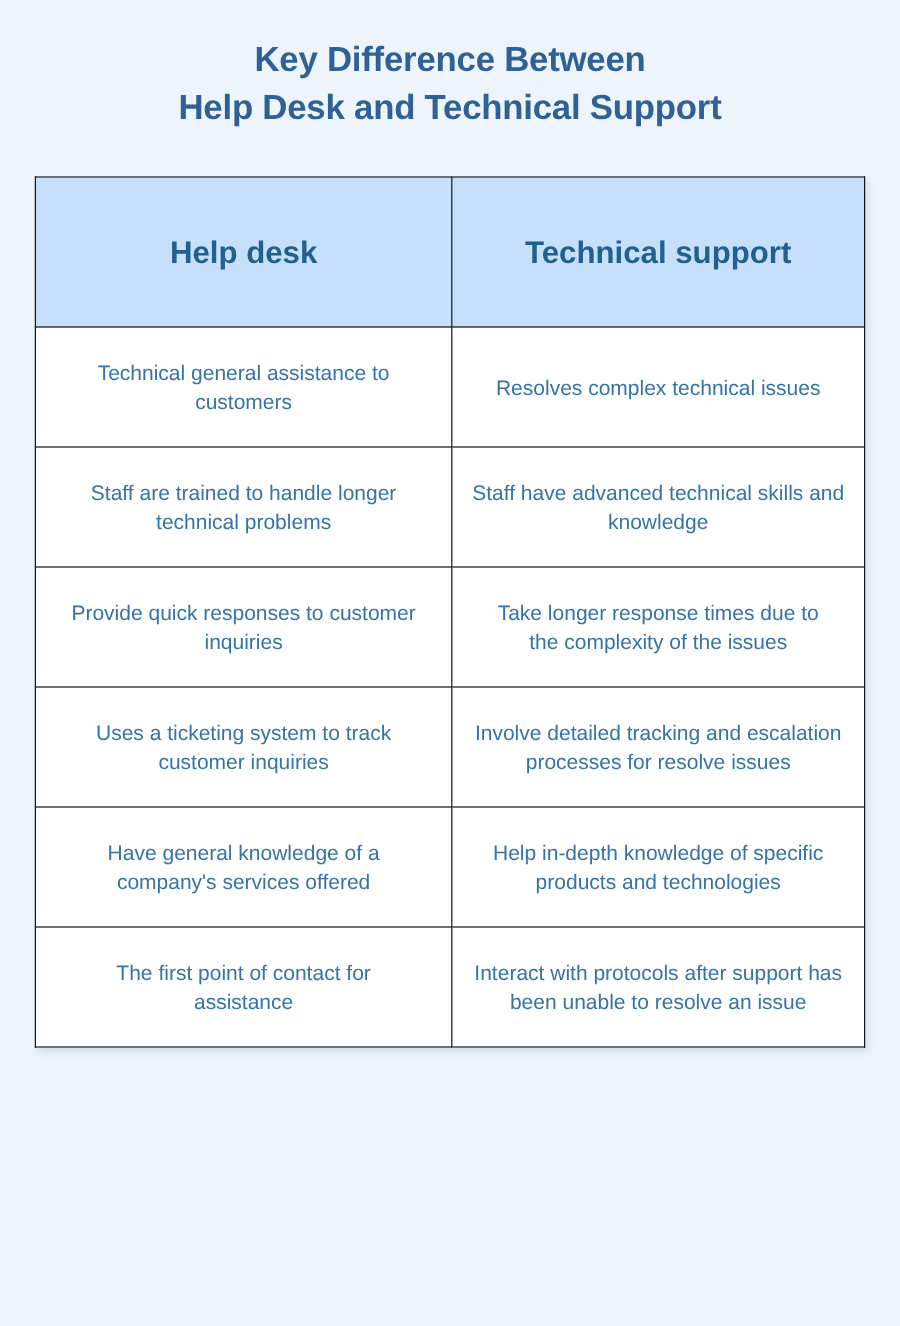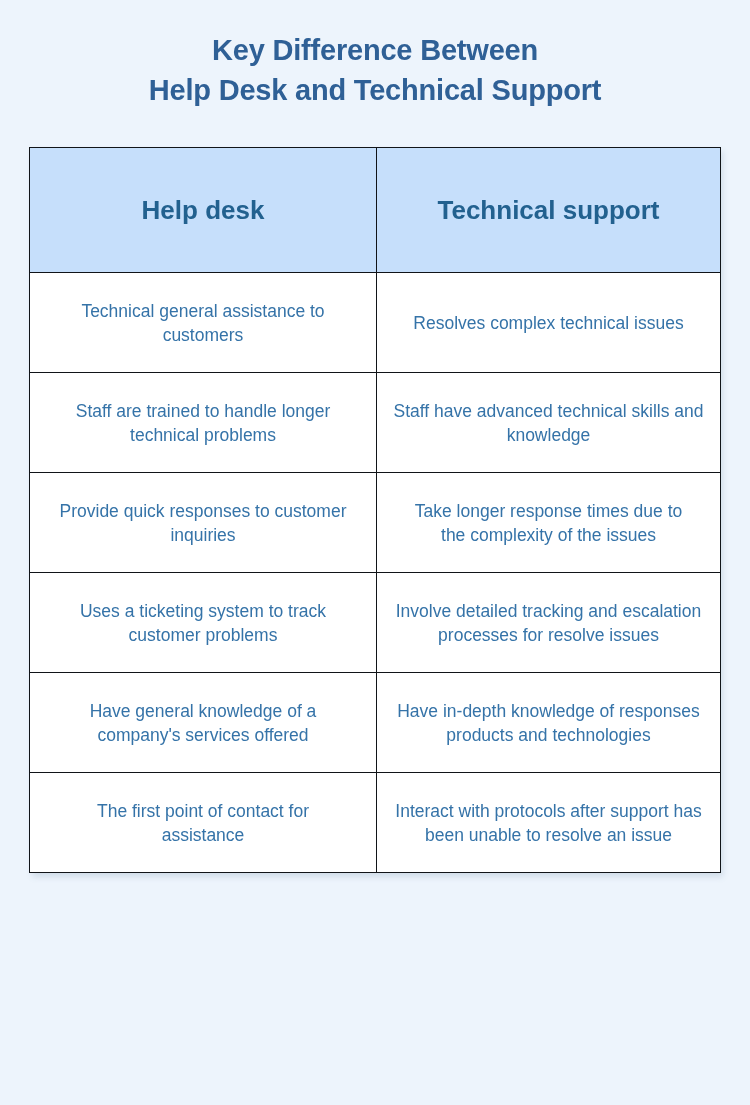--- a/index.html
+++ b/index.html
@@ -112,26 +112,26 @@
         </tr>
         <tr>
           <td>Staff are trained to handle longer technical problems</td>
           <td>Staff have advanced technical skills and knowledge</td>
         </tr>
         <tr>
           <td class="wide-pad">Provide quick responses to customer inquiries</td>
           <td class="wide-pad">Take longer response times due to the complexity of the issues</td>
         </tr>
         <tr>
-          <td class="wide-pad">Uses a ticketing system to track customer problems</td>
+          <td class="wide-pad">Uses a ticketing system to track customer inquiries</td>
           <td>Involve detailed tracking and escalation processes for resolve issues</td>
         </tr>
         <tr>
           <td class="wide-pad">Have general knowledge of a company's services offered</td>
-          <td>Have in-depth knowledge of responses products and technologies</td>
+          <td>Help in-depth knowledge of specific products and technologies</td>
         </tr>
         <tr>
           <td class="wide-pad">The first point of contact for assistance</td>
           <td>Interact with protocols after support has been unable to resolve an issue</td>
         </tr>
       </tbody>
     </table>
   </div>
 
 </div>

